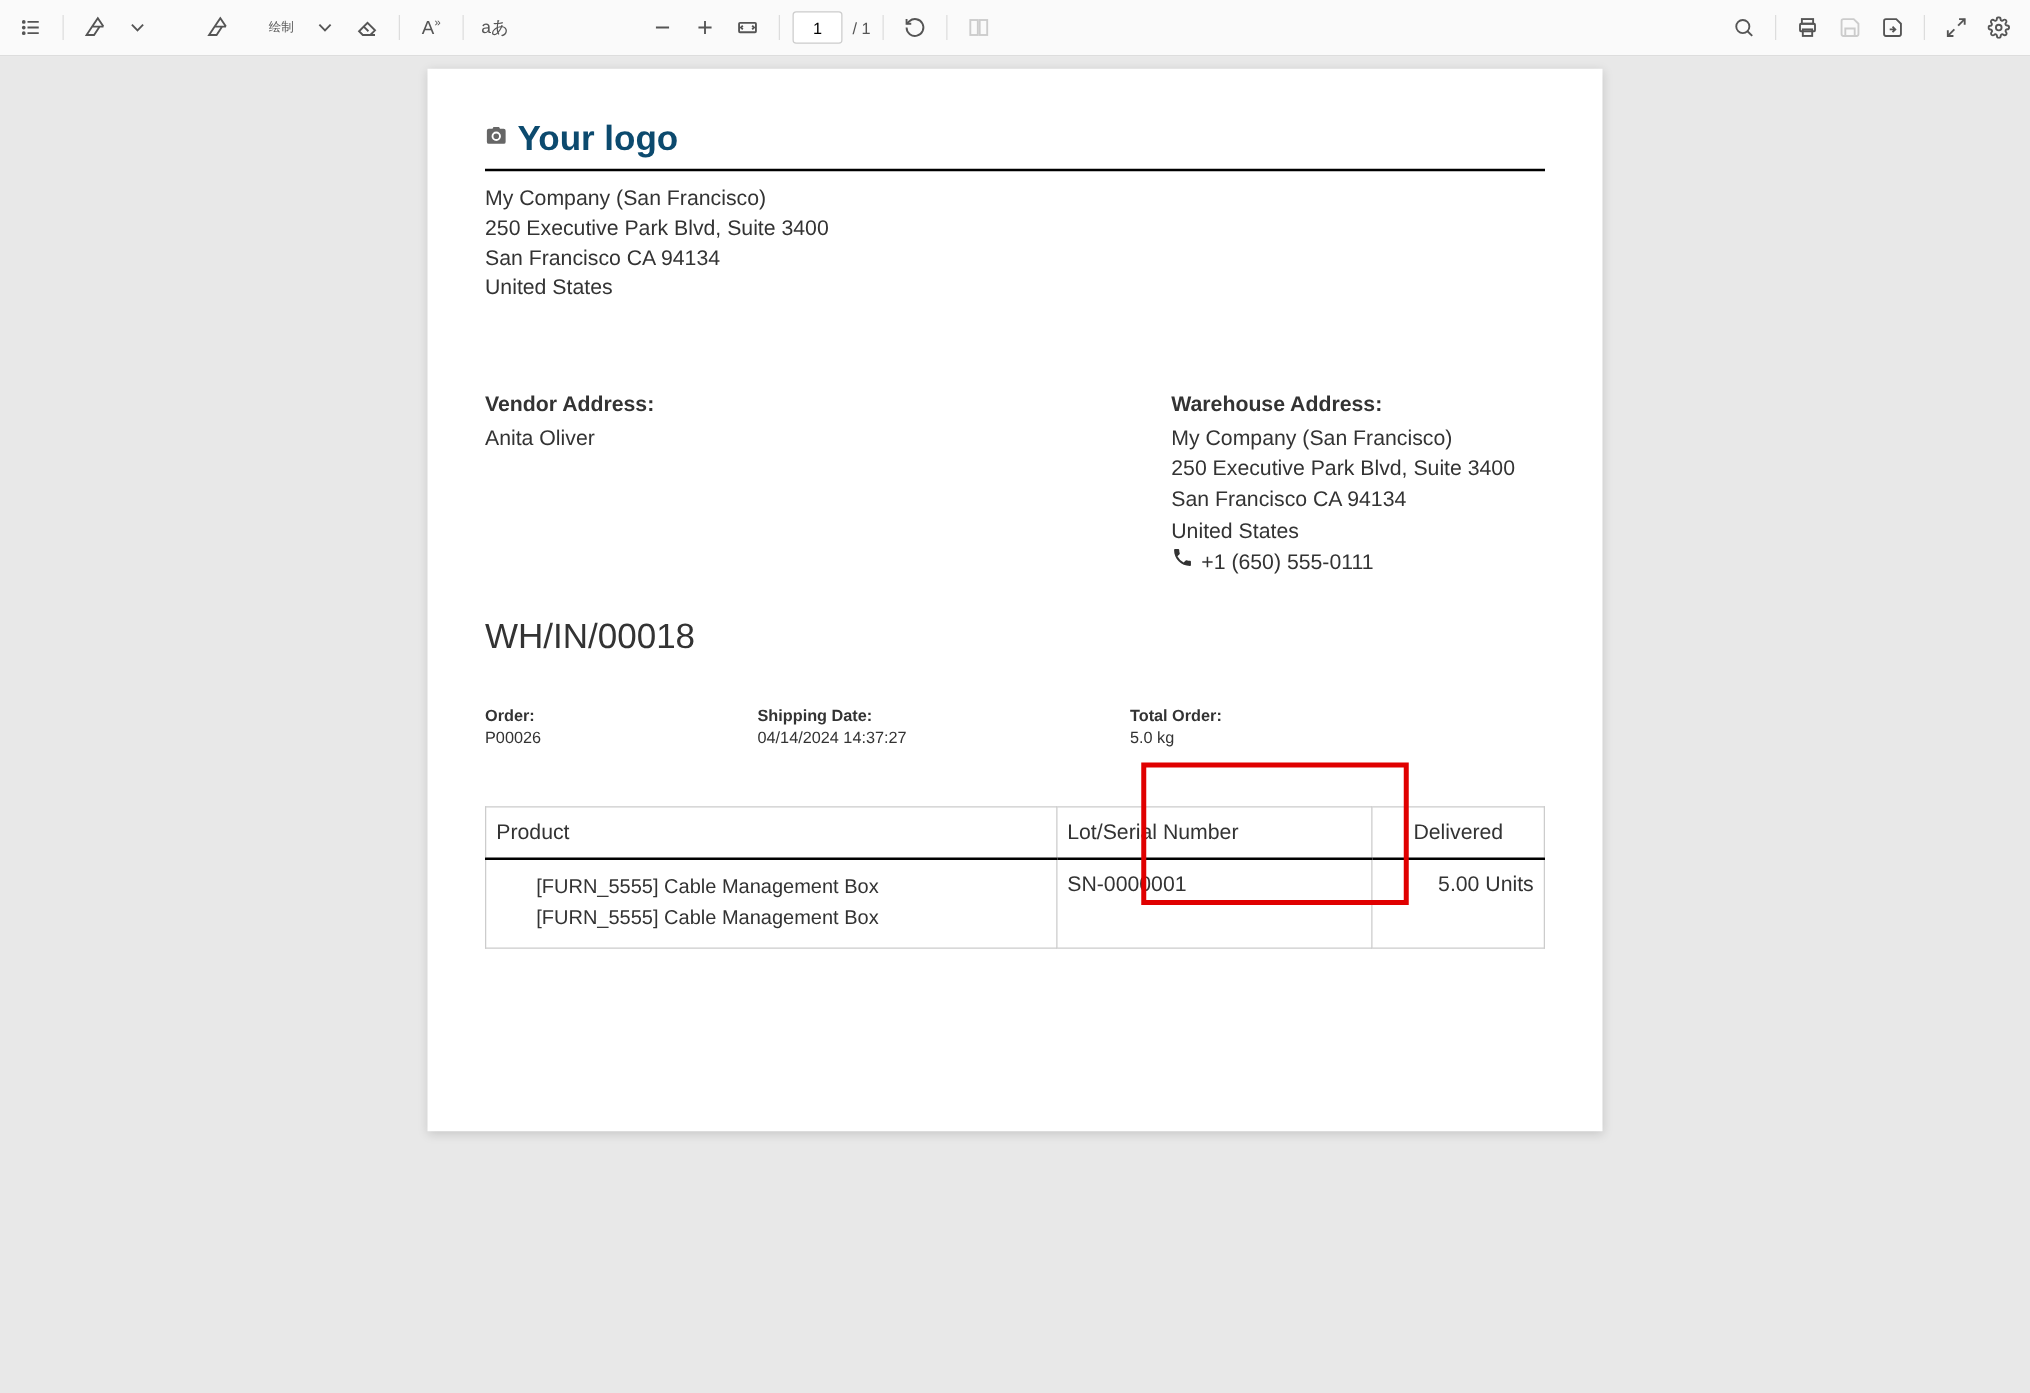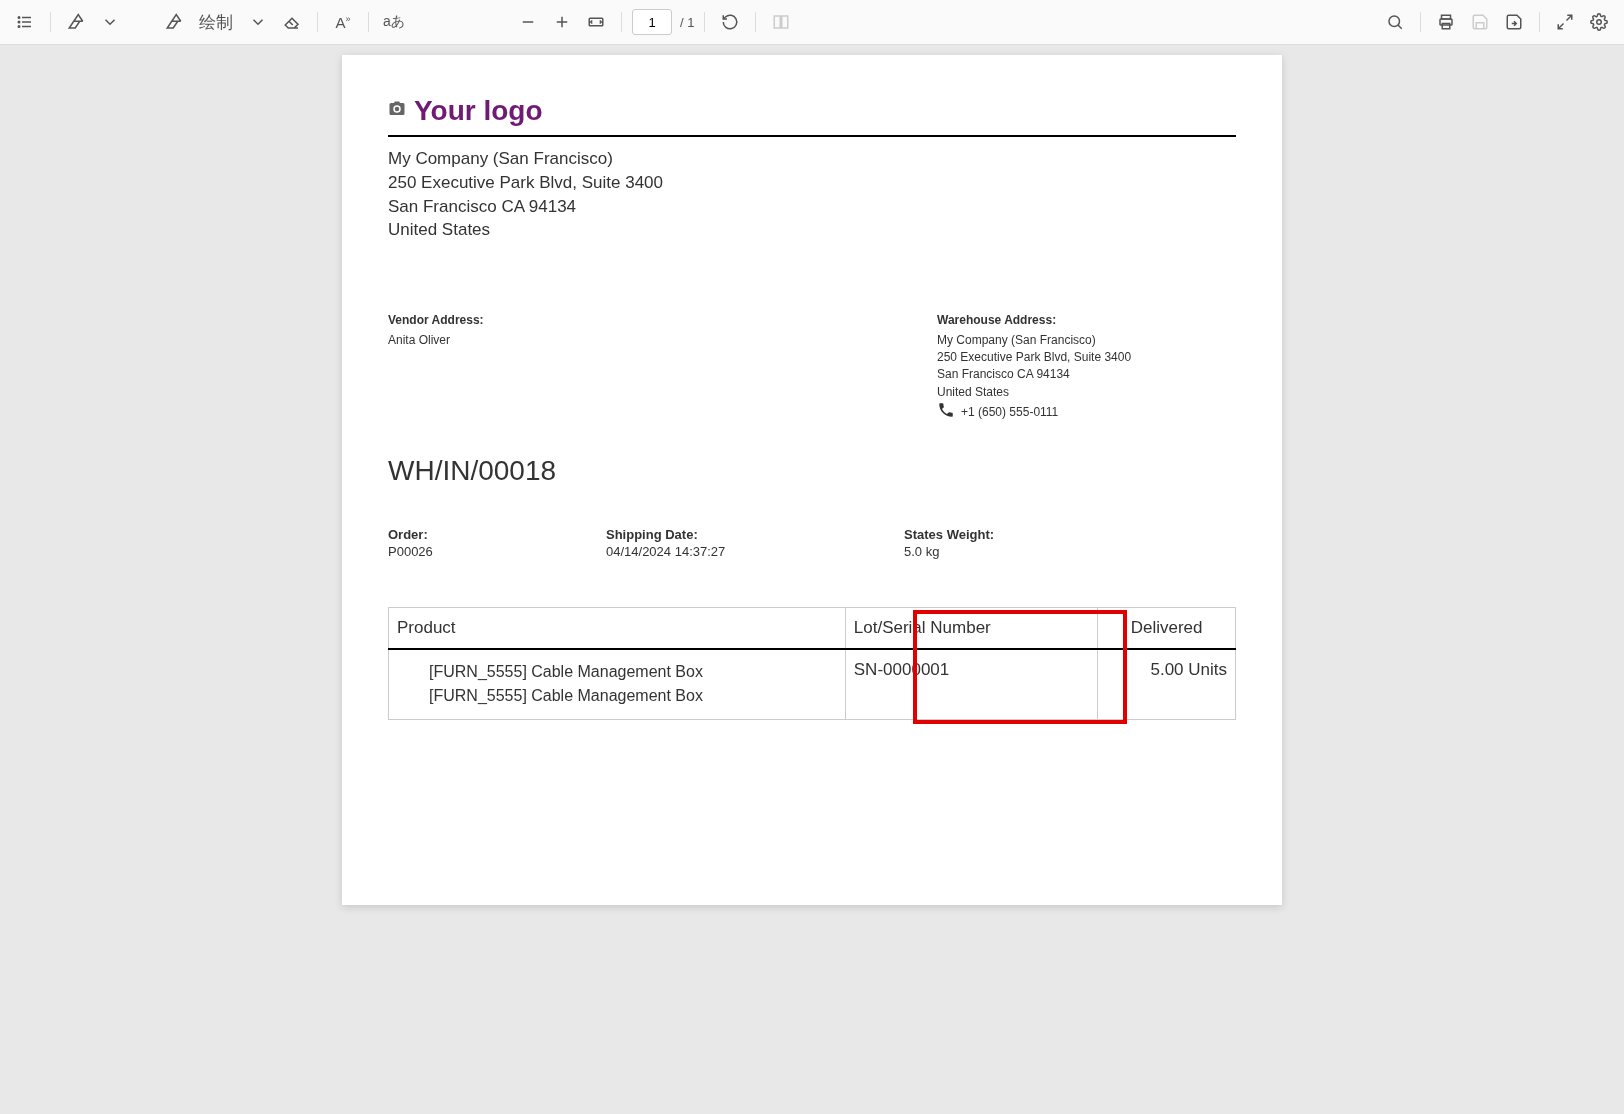--- a/index.html
+++ b/index.html
@@ -17,48 +17,48 @@
     .toolbar-group { display: flex; align-items: center; gap: 4px; }
     .toolbar-sep { width: 1px; height: 20px; background: #ddd; margin: 0 6px; }
     .tbtn {
       width: 30px; height: 30px;
       display: flex; align-items: center; justify-content: center;
       border-radius: 4px; cursor: pointer;
       color: #555; font-size: 16px;
       background: transparent; border: none;
     }
     .tbtn.disabled { color: #ccc; cursor: default; }
-    .tbtn-text { width: auto; padding: 0 6px; font-size: 17px; }
+    .tbtn-text { width: auto; padding: 0 6px; font-size: 10px; margin-left: 16px; }
     .page-input {
       width: 40px; height: 26px; text-align: center;
       border: 1px solid #ccc; border-radius: 3px;
       font-size: 13px;
     }
     .page-total { font-size: 13px; color: #555; margin-left: 4px; }
     .toolbar-spacer { flex: 1; }
     
     .canvas { padding: 10px 0 40px; display: flex; justify-content: center; }
     .page {
       width: 940px; min-height: 850px;
       background: #fff;
       box-shadow: 0 2px 8px rgba(0,0,0,0.15);
       padding: 40px 46px;
       color: #333;
       position: relative;
     }
     
     .logo-row { display: flex; align-items: center; gap: 8px; margin-bottom: 8px; }
     .logo-icon { font-size: 22px; color: #666; }
-    .logo-text { font-size: 28px; font-weight: 700; color: #701a75; }
+    .logo-text { font-size: 28px; font-weight: 700; color: #0c4a6e; }
     .hr-top { height: 2px; background: #000; margin-bottom: 10px; }
     
     .company-block { font-size: 17px; line-height: 1.4; margin-bottom: 70px; }
     
     .addr-row { display: flex; gap: 20px; margin-bottom: 30px; }
-    .addr-col { flex: 1; font-size: 12px; line-height: 1.45; }
+    .addr-col { flex: 1; font-size: 17px; line-height: 1.45; }
     .addr-col .label { font-weight: 700; margin-bottom: 2px; }
     .addr-col-right { padding-left: 230px; }
     .phone-line { display: flex; align-items: center; gap: 6px; }
     
     .doc-title { font-size: 28px; font-weight: 400; margin-bottom: 40px; }
     
     .meta-row { display: flex; gap: 18px; font-size: 13px; margin-bottom: 48px; }
     .meta-col { }
     .meta-col.c1 { width: 200px; }
     .meta-col.c2 { width: 280px; }
@@ -286,21 +286,21 @@
     <div class="meta-row">
       <div class="meta-col c1">
         <div class="label">Order:</div>
         <div class="val">P00026</div>
       </div>
       <div class="meta-col c2">
         <div class="label">Shipping Date:</div>
         <div class="val">04/14/2024 14:37:27</div>
       </div>
       <div class="meta-col c3">
-        <div class="label">States Weight:</div>
+        <div class="label">Total Order:</div>
         <div class="val">5.0 kg</div>
       </div>
     </div>
 
     <table class="table">
       <thead>
         <tr>
           <th class="col-product">Product</th>
           <th class="col-lot">Lot/Serial Number</th>
           <th class="col-del" style="text-align:center;">Delivered</th>

